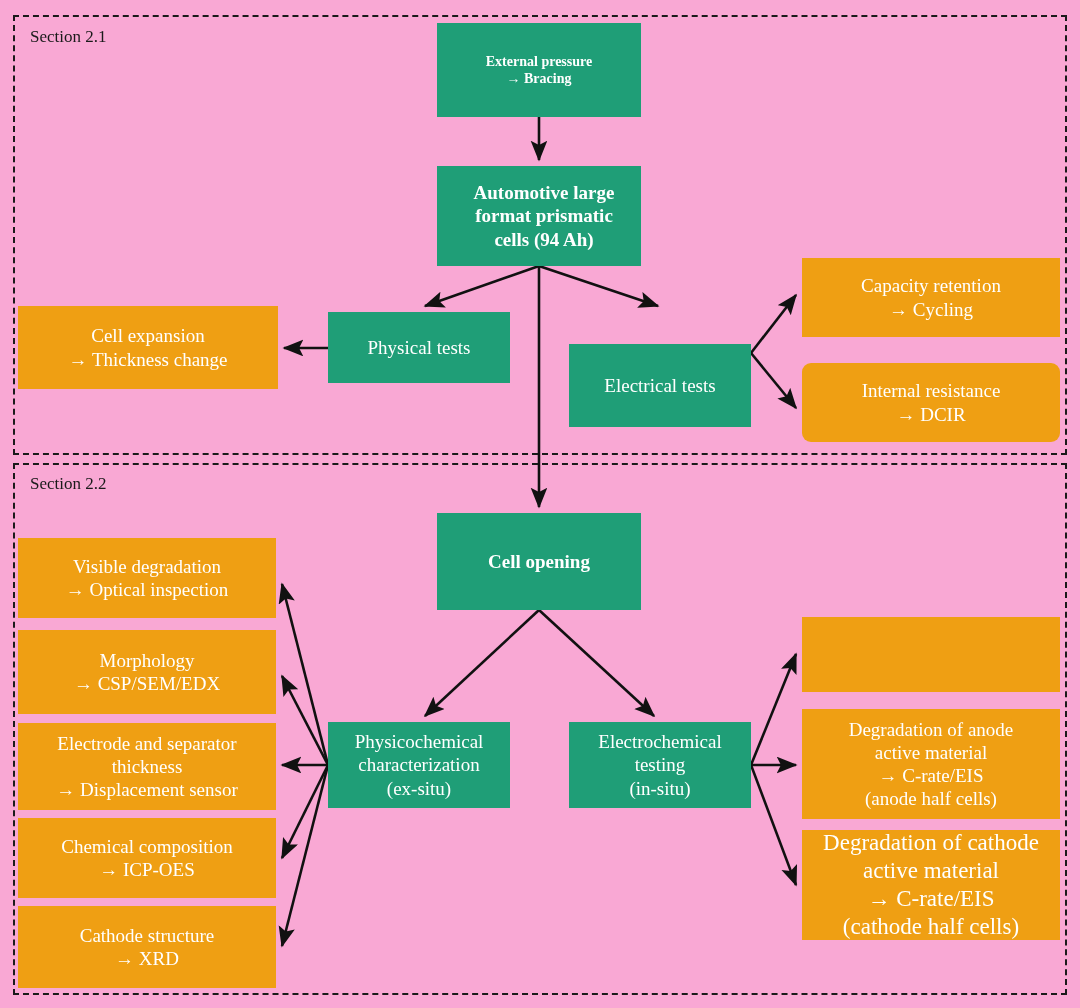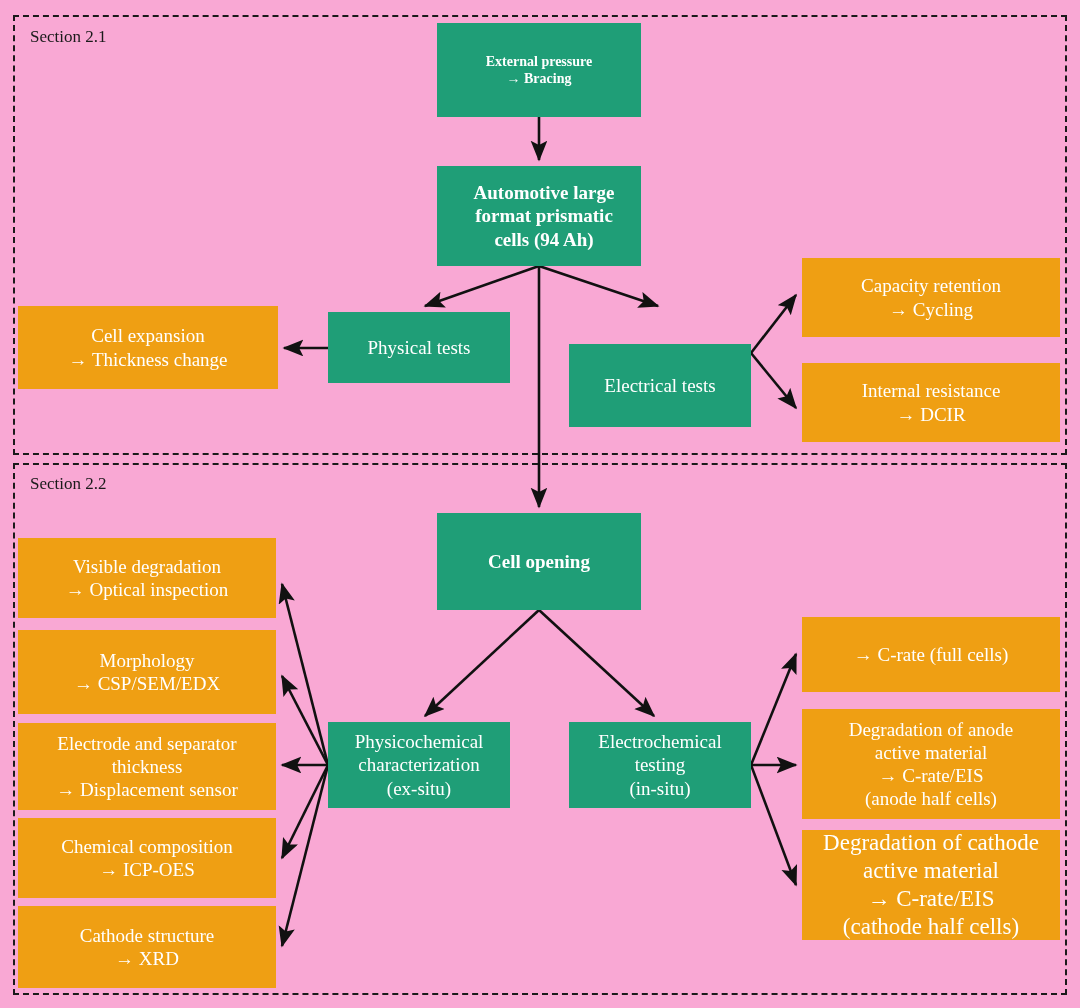--- a/index.html
+++ b/index.html
@@ -86,21 +86,21 @@
           <span class="txt">Cell expansion</span>
           <span class="txt">→ Thickness change</span>
         </div>
       </div>
       <div class="node orange" style="left: 802px; top: 258px; width: 258px; height: 79px; font-size: 19px;">
         <div>
           <span class="txt">Capacity retention</span>
           <span class="txt">→ Cycling</span>
         </div>
       </div>
-      <div class="node orange" style="left: 802px; top: 363px; width: 258px; height: 79px; font-size: 19px;">
+      <div class="node orange" style="left: 802px; top: 363px; width: 258px; height: 79px; font-size: 19px; border-radius: 9px;">
         <div>
           <span class="txt">Internal resistance</span>
           <span class="txt">→ DCIR</span>
         </div>
       </div>
       <div class="node green bold" style="left: 437px; top: 513px; width: 204px; height: 97px; font-size: 19px;">
         <div>
           <span class="txt">Cell opening</span>
         </div>
       </div>
@@ -144,21 +144,20 @@
       </div>
       <div class="node green" style="left: 569px; top: 722px; width: 182px; height: 86px; font-size: 19px;">
         <div>
           <span class="txt">Electrochemical</span>
           <span class="txt">testing</span>
           <span class="txt">(in-situ)</span>
         </div>
       </div>
       <div class="node orange" style="left: 802px; top: 617px; width: 258px; height: 75px; font-size: 19px;">
         <div>
-          <span class="txt">→ C-rate (full cells)</span>
         </div>
       </div>
       <div class="node orange" style="left: 802px; top: 709px; width: 258px; height: 110px; font-size: 19px;">
         <div>
           <span class="txt">Degradation of anode</span>
           <span class="txt">active material</span>
           <span class="txt">→ C-rate/EIS</span>
           <span class="txt">(anode half cells)</span>
         </div>
       </div>

